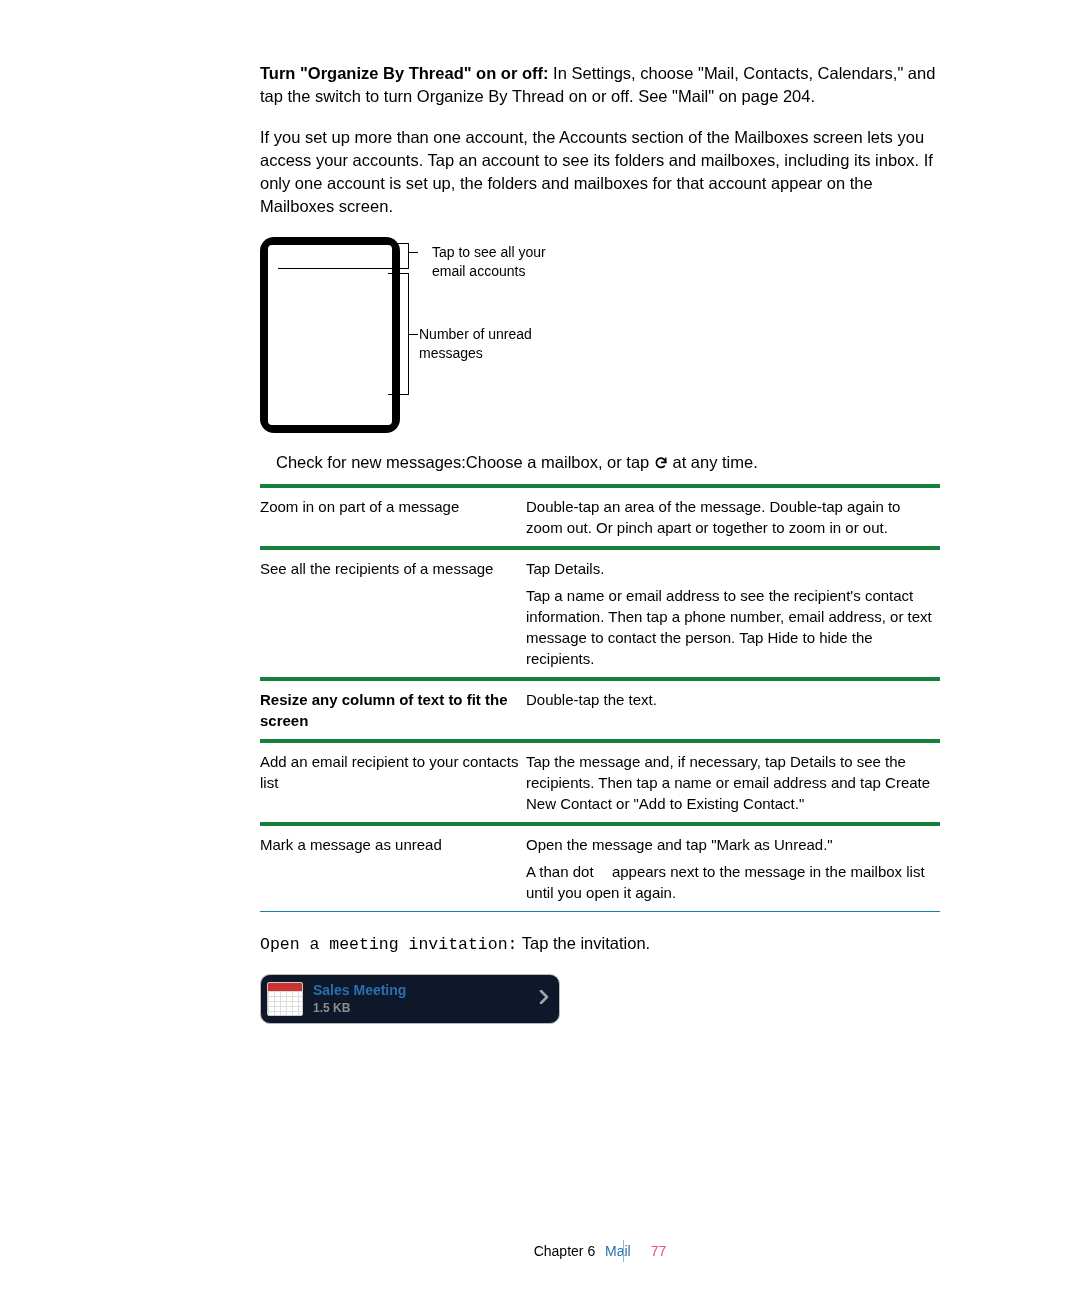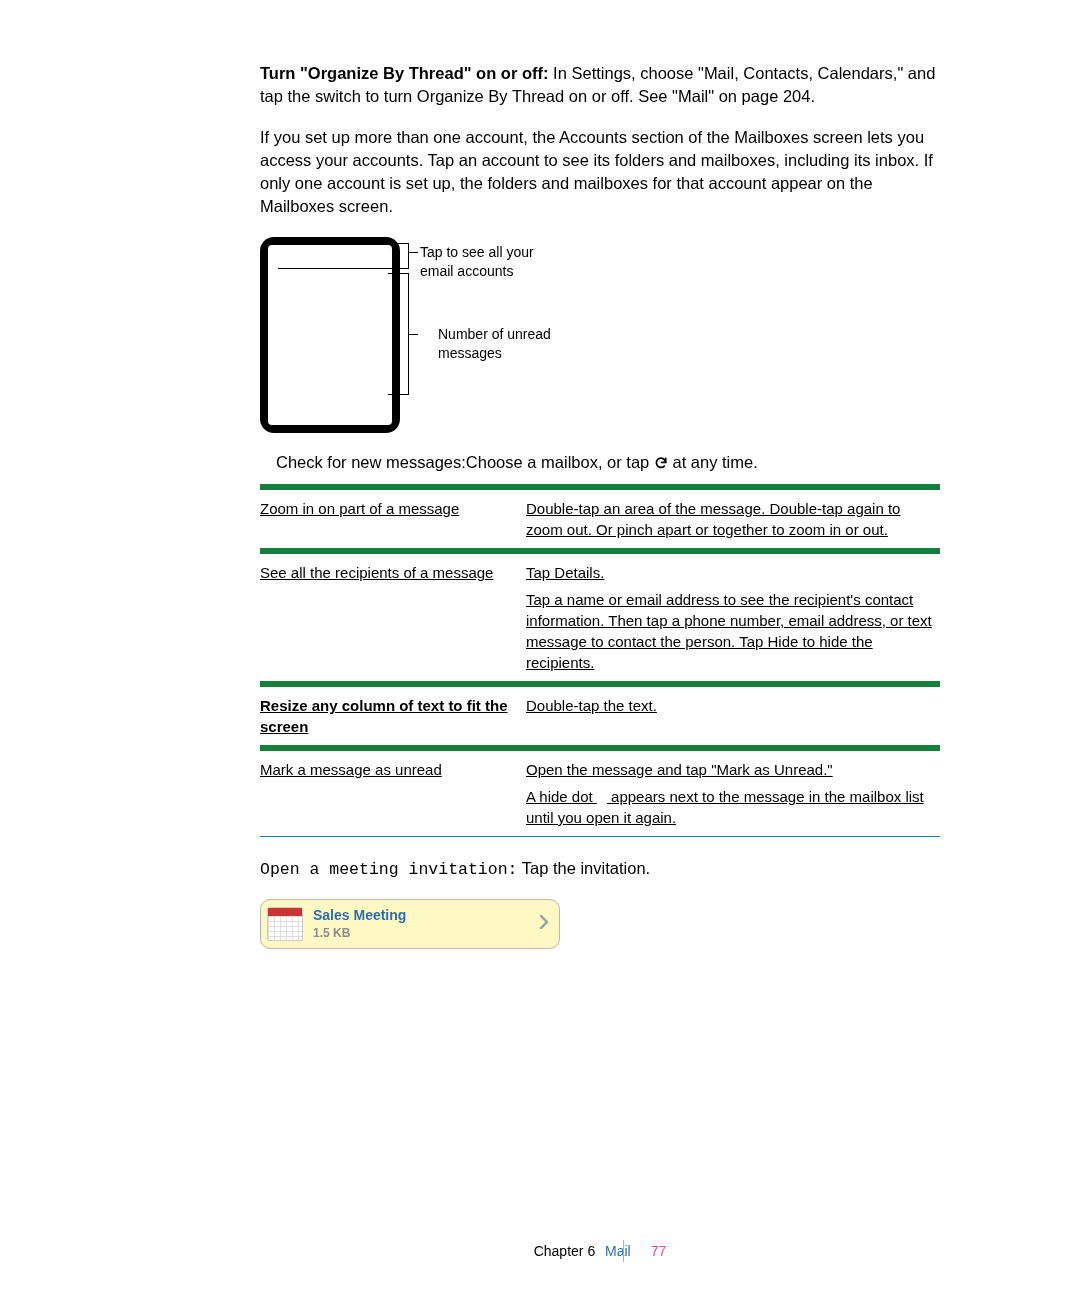--- a/index.html
+++ b/index.html
@@ -75,31 +75,30 @@
   }
   table.actions {
     width: 100%;
     border-collapse: collapse;
     margin: 8px 0 20px 0;
     font-size: 15px;
   }
   table.actions td {
     vertical-align: top;
     padding: 8px 6px 8px 0;
-    border-top: 6px solid #15803d;
+    border-top: 4px solid #15803d;
     border-bottom: 1px solid #1a7eb8;
-    text-decoration: underline;
   }
   table.actions td.col1 { width: 260px; padding-right: 6px; }
   table.actions .sub { margin-top: 6px; display: block; }
   .invite-card {
     width: 282px;
     border: 1px solid #bbb;
     border-radius: 10px;
-    background: #fef9c3;
+    background: #0f172a;
     display: flex;
     align-items: center;
     padding: 6px 10px 6px 6px;
     box-shadow: inset 0 0 2px rgba(0,0,0,0.1);
     margin: 4px 0 0 0;
   }
   .invite-icon {
     width: 34px;
     height: 32px;
     background: #fff;
@@ -152,27 +151,27 @@
 
   <div class="diagram-wrap">
     <div class="device">
       <div class="screen"></div>
     </div>
     <div class="callouts">
 
       <div class="bracket" style="left:-122px; top:6px; width:130px; height:24px;"></div>
       <div class="callout" style="left:8px; top:6px;">
         <div class="callout-line" style="width:10px;"></div>
-        <div class="callout-text" style="width:140px; margin-left:2px;">Tap to see all your email accounts</div>
+        <div class="callout-text" style="width:140px; margin-left:14px;">Tap to see all your email accounts</div>
       </div>
 
       <div class="bracket" style="left:-12px; top:36px; width:20px; height:120px;"></div>
       <div class="callout" style="left:8px; top:88px;">
         <div class="callout-line" style="width:10px;"></div>
-        <div class="callout-text" style="width:140px; margin-left:20px;">Number of unread messages</div>
+        <div class="callout-text" style="width:140px; margin-left:1px;">Number of unread messages</div>
       </div>
     </div>
   </div>
 
   <p class="para-inline">
     <span style="font-family:Helvetica,Arial,sans-serif;">Check for new messages:</span><span>Choose a mailbox, or tap </span><span class="refresh-icon"><svg width="14" height="14" viewBox="0 0 24 24" fill="none" stroke="#000" stroke-width="3" stroke-linecap="round">
           <path d="M20 11a8 8 0 1 0-2.3 6.3"></path>
           <polyline points="20 4 20 11 13 11"></polyline>
         </svg></span><span> at any time.</span>
   </p>
@@ -189,25 +188,29 @@
       <td>
         <span>Tap Details.</span>
         <span class="sub">Tap a name or email address to see the recipient's contact information. Then tap a phone number, email address, or text message to contact the person. Tap Hide to hide the recipients.</span>
       </td>
     </tr>
     <tr>
       <td class="col1"><span class="bold-lead">Resize any column of text to fit the screen</span></td>
       <td>Double-tap the text.</td>
     </tr>
     <tr>
+      <td class="col1">Add an email recipient to your contacts list</td>
+      <td>Tap the message and, if necessary, tap Details to see the recipients. Then tap a name or email address and tap Create New Contact or "Add to Existing Contact."</td>
+    </tr>
+    <tr>
       <td class="col1">Mark a message as unread</td>
       <td>
         <span>Open the message and tap "Mark as Unread."</span>
         <span class="sub">
-          <span>A hide dot </span>
+          <span>A than dot </span>
           <span style="display:inline-block;width:10px;"></span>
           <span> appears next to the message in the mailbox list until you open it again.</span>
         </span>
       </td>
     </tr>
   </tbody>
     </table>
 
   <p class="para">
     <span style="font-family:Liberation Mono, monospace;">Open a meeting invitation:</span>

